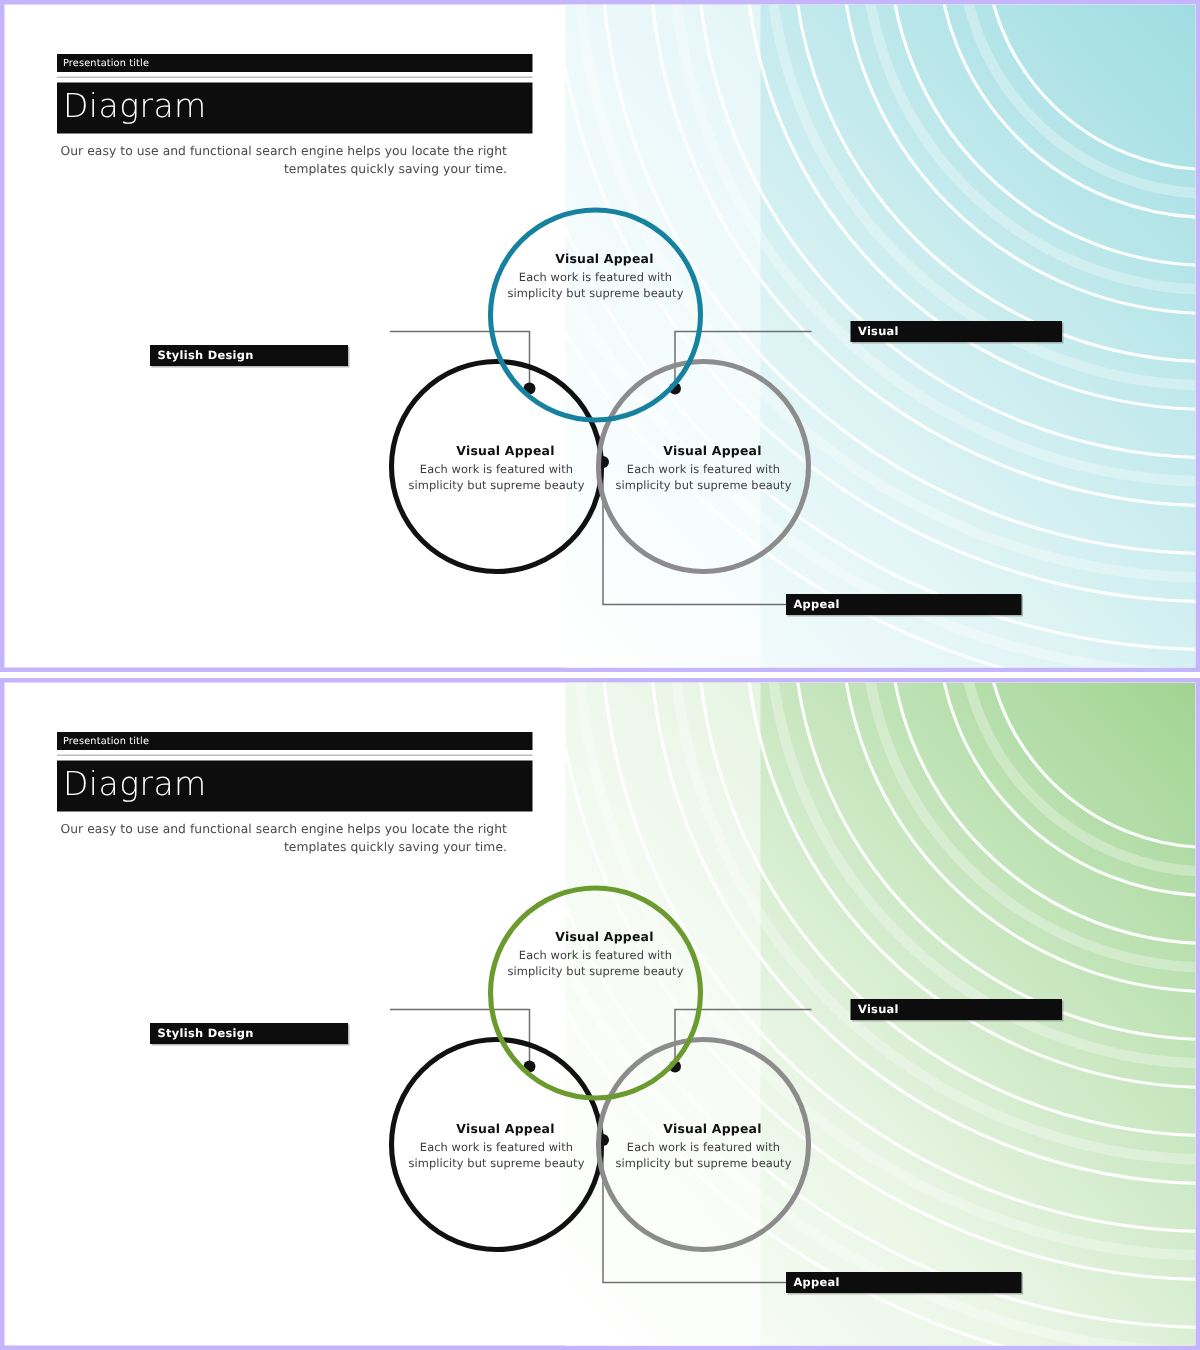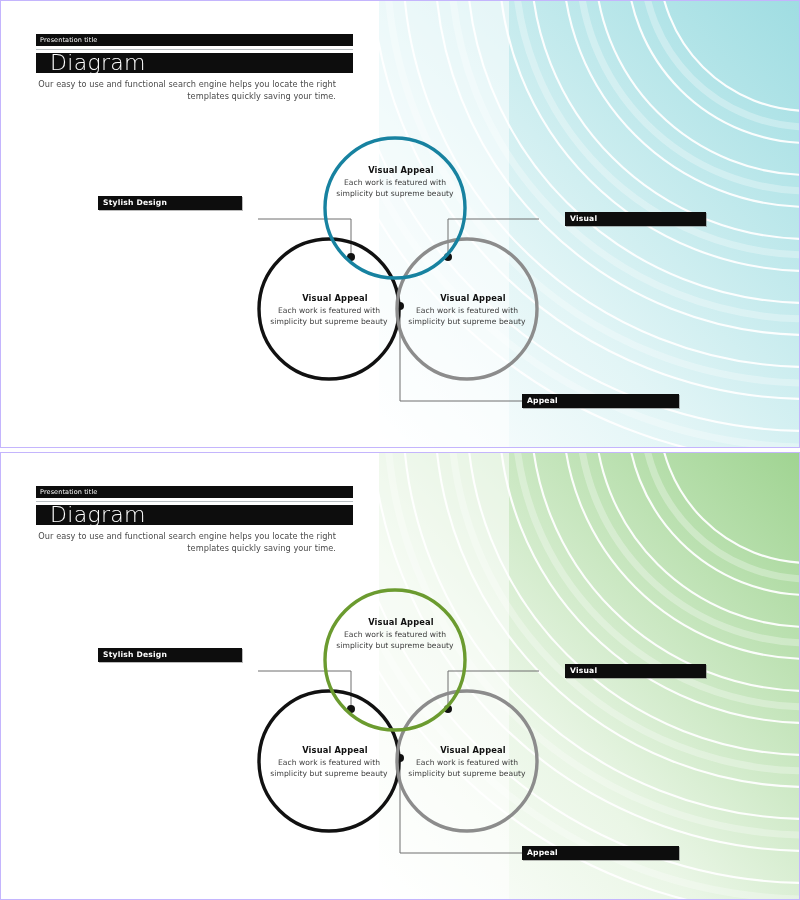--- a/index.html
+++ b/index.html
@@ -8,43 +8,43 @@
     font-family:"DejaVu Sans", sans-serif;
     background:#ffffff;
     overflow:hidden;
   }
   .page { position:relative; width:800px; height:900px; background:#fff; }
 
   
   .slide {
     position:absolute; left:0; width:800px; height:448px;
     overflow:hidden; background:#ffffff;
-    border:1px solid #c4b5fd;
+    border:3px solid #c4b5fd;
   }
   .slide.s1 { top:0; }
   .slide.s2 { top:452px; height:448px; }
 
   
   .bg-swirl { position:absolute; inset:0; overflow:hidden; }
   .bg-swirl svg { position:absolute; right:0; top:0; }
 
   
   .hdr { position:absolute; left:35px; top:33px; width:317px; }
   .bar-presentation {
     height:12px; background:#0d0d0d; position:relative;
     display:flex; align-items:center; padding-left:4px;
   }
   .bar-presentation span {
     color:#ffffff; font-size:6.5px; letter-spacing:.1px;
     font-family:"DejaVu Sans", sans-serif; line-height:1;
   }
   .rule { height:1px; background:#b9bfc2; margin-top:3px; }
   .bar-title {
-    margin-top:3px; height:20px; background:#0d0d0d;
-    display:flex; align-items:center; padding-left:14px;
+    margin-top:3px; height:34px; background:#0d0d0d;
+    display:flex; align-items:center; padding-left:4px;
   }
   .bar-title span {
     color:#ffffff; font-size:22px; font-weight:300;
     letter-spacing:.3px; line-height:1;
   }
   .subtitle {
     margin-top:6px; font-size:8.2px; color:#4b4b4b; line-height:1.45;
     width:300px; letter-spacing:.05px;text-align:right;
   }
 
@@ -67,21 +67,21 @@
   .lbl {
     position:absolute; height:14px; background:#0d0d0d;
     display:flex; align-items:center; box-shadow:1px 1px 0 rgba(130,130,130,.55);
   }
   .lbl span {
     color:#fff; font-size:7.6px; font-weight:bold; letter-spacing:.2px;
     line-height:1; padding-left:5px; white-space:nowrap;
   }
 
   
-  .lbl-stylish { left:97px;  top:195px; width:144px; }
+  .lbl-stylish { left:97px;  top:227px; width:132px; }
   .lbl-visual  { left:564px; top:211px; width:141px; }
   .lbl-appeal  { left:521px; top:393px; width:157px; }
 </style>
 </head>
 <body>
 
 <div class="page">
 
   <div class="slide s1">
 

